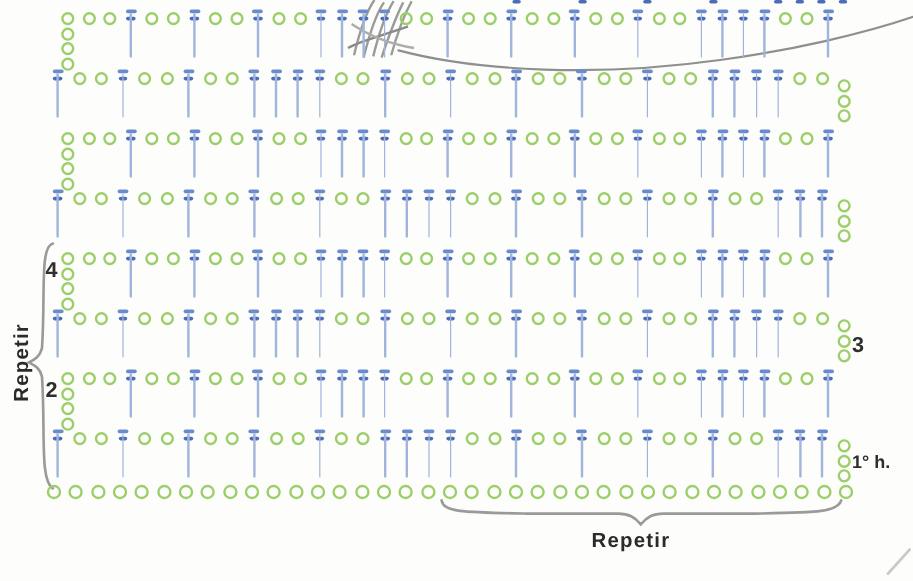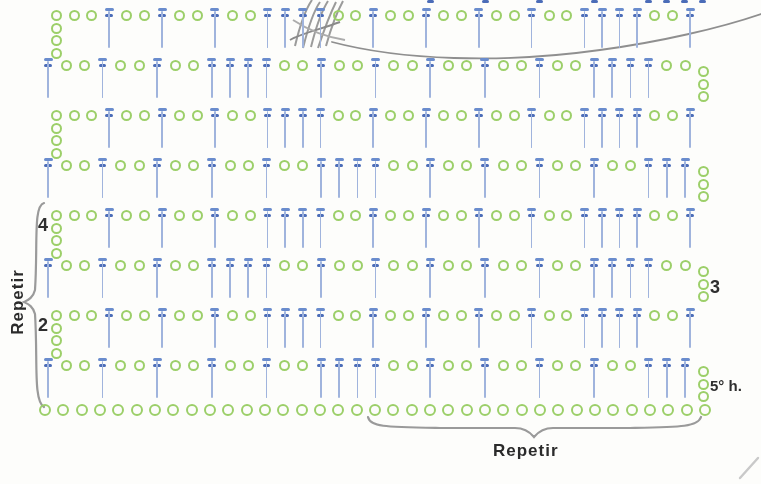--- a/index.html
+++ b/index.html
@@ -136,21 +136,21 @@
       <div class="stem" style="left: 647.7px; top: 361px; width: 1.8px; height: 37px; background: rgb(160, 180, 221);"></div>
       <div class="bar" style="left: 662.3px; top: 358px; width: 9px; height: 2.8px; background: rgb(106, 140, 205);"></div>
       <div class="tick" style="left: 663px; top: 364px; width: 7.6px; height: 3.4px; background: rgb(75, 108, 184);"></div>
       <div class="stem" style="left: 665.9px; top: 361px; width: 1.8px; height: 37px; background: rgb(160, 180, 221);"></div>
       <div class="bar" style="left: 680.5px; top: 358px; width: 9px; height: 2.8px; background: rgb(106, 140, 205);"></div>
       <div class="tick" style="left: 681.2px; top: 364px; width: 7.6px; height: 3.4px; background: rgb(75, 108, 184);"></div>
       <div class="stem" style="left: 684.1px; top: 361px; width: 1.8px; height: 37px; background: rgb(160, 180, 221);"></div>
       <div class="ch" style="left: 697.7px; top: 366px; width: 11px; height: 11px; border: 2.2px solid rgb(156, 207, 105);"></div>
       <div class="ch" style="left: 697.7px; top: 378.5px; width: 11px; height: 11px; border: 2.2px solid rgb(156, 207, 105);"></div>
       <div class="ch" style="left: 697.7px; top: 391px; width: 11px; height: 11px; border: 2.2px solid rgb(156, 207, 105);"></div>
-      <div class="rowlabel" style="left: 710px; top: 378px; font-size: 15px;">5° h.</div>
+      <div class="rowlabel" style="left: 710px; top: 378px; font-size: 15px;">1° h.</div>
       <div class="ch" style="left: 68.5px; top: 310px; width: 11px; height: 11px; border: 2.2px solid rgb(156, 207, 105);"></div>
       <div class="ch" style="left: 86.1px; top: 310px; width: 11px; height: 11px; border: 2.2px solid rgb(156, 207, 105);"></div>
       <div class="bar" style="left: 104.7px; top: 308px; width: 9px; height: 2.8px; background: rgb(106, 140, 205);"></div>
       <div class="tick" style="left: 105.4px; top: 314px; width: 7.6px; height: 3.4px; background: rgb(75, 108, 184);"></div>
       <div class="stem" style="left: 108.3px; top: 311px; width: 1.8px; height: 37px; background: rgb(160, 180, 221);"></div>
       <div class="ch" style="left: 121.3px; top: 310px; width: 11px; height: 11px; border: 2.2px solid rgb(156, 207, 105);"></div>
       <div class="ch" style="left: 138.9px; top: 310px; width: 11px; height: 11px; border: 2.2px solid rgb(156, 207, 105);"></div>
       <div class="bar" style="left: 157.5px; top: 308px; width: 9px; height: 2.8px; background: rgb(106, 140, 205);"></div>
       <div class="tick" style="left: 158.2px; top: 314px; width: 7.6px; height: 3.4px; background: rgb(75, 108, 184);"></div>
       <div class="stem" style="left: 161.1px; top: 311px; width: 1.8px; height: 37px; background: rgb(160, 180, 221);"></div>

